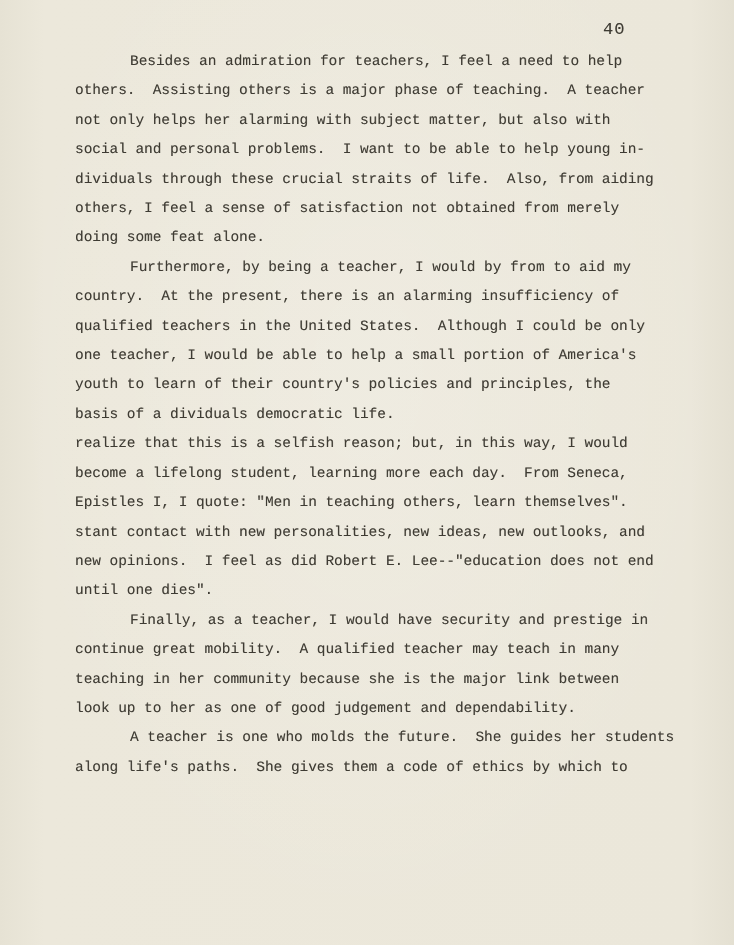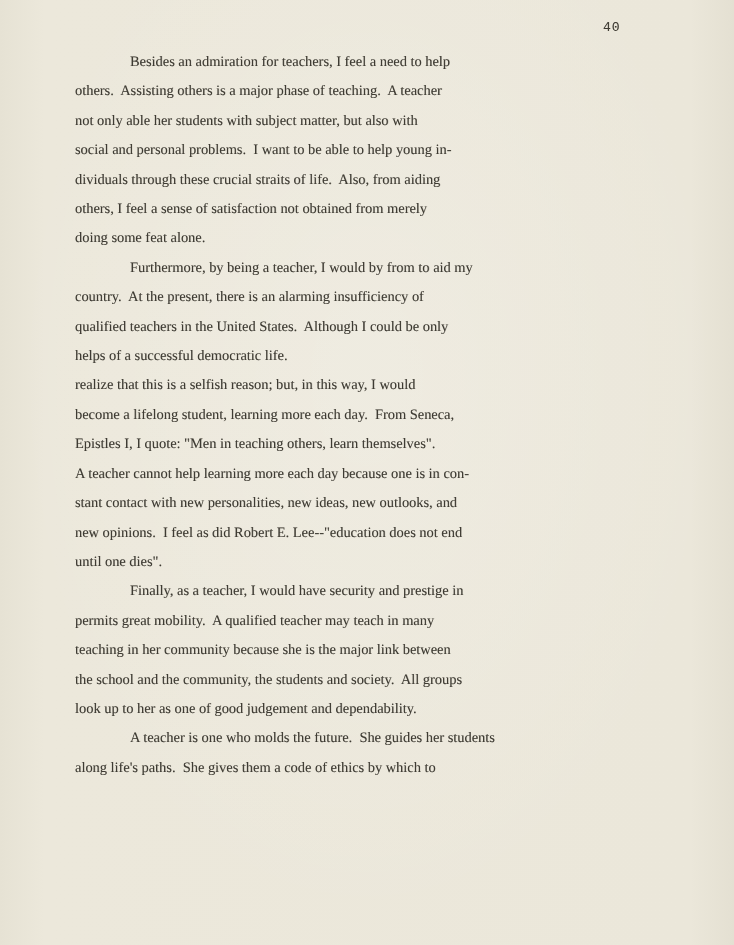--- a/index.html
+++ b/index.html
@@ -19,79 +19,78 @@
     position: absolute;
     inset: 0;
     background:
       radial-gradient(ellipse at 50% 40%, rgba(255,255,255,0.18), rgba(0,0,0,0) 70%),
       linear-gradient(90deg, #e6e2d4 0%, #ece8db 6%, #ebe7da 94%, #e4e0d2 100%);
   }
   .page-number {
     position: absolute;
     top: 20px;
     left: 603px;
-    font-size: 13px;
+    font-size: 17px;
     letter-spacing: 1px;
   }
   .body-text {
     position: absolute;
     top: 48px;
     left: 75px;
     width: 630px;
     font-size: 14.4px;
     line-height: 29.4px;
   }
   .line {
     white-space: pre;
     text-rendering: geometricPrecision;
-    font-family: Liberation Serif, serif;
   }
   .line.first {
     text-indent: 55px;
   }
   
   .body-text, .page-number {
     text-shadow: 0.3px 0.3px 0 rgba(62,59,51,0.35);
   }
 </style>
 </head>
 <body>
 
 <div class="paper">
   <div class="page-number">40</div>
   <div class="body-text" id="paragraphs">
       <div class="paragraph">
         <div class="line first">Besides an admiration for teachers, I feel a need to help</div>
         <div class="line">others.  Assisting others is a major phase of teaching.  A teacher</div>
-        <div class="line">not only able her students with subject matter, but also with</div>
+        <div class="line">not only helps her alarming with subject matter, but also with</div>
         <div class="line">social and personal problems.  I want to be able to help young in-</div>
         <div class="line">dividuals through these crucial straits of life.  Also, from aiding</div>
         <div class="line">others, I feel a sense of satisfaction not obtained from merely</div>
         <div class="line">doing some feat alone.</div>
       </div>
       <div class="paragraph">
         <div class="line first">Furthermore, by being a teacher, I would by from to aid my</div>
         <div class="line">country.  At the present, there is an alarming insufficiency of</div>
         <div class="line">qualified teachers in the United States.  Although I could be only</div>
-        <div class="line">helps of a successful democratic life.</div>
+        <div class="line">one teacher, I would be able to help a small portion of America's</div>
+        <div class="line">youth to learn of their country's policies and principles, the</div>
+        <div class="line">basis of a dividuals democratic life.</div>
       </div>
       <div class="paragraph">
         <div class="line">realize that this is a selfish reason; but, in this way, I would</div>
         <div class="line">become a lifelong student, learning more each day.  From Seneca,</div>
         <div class="line">Epistles I, I quote: "Men in teaching others, learn themselves".</div>
-        <div class="line">A teacher cannot help learning more each day because one is in con-</div>
         <div class="line">stant contact with new personalities, new ideas, new outlooks, and</div>
         <div class="line">new opinions.  I feel as did Robert E. Lee--"education does not end</div>
         <div class="line">until one dies".</div>
       </div>
       <div class="paragraph">
         <div class="line first">Finally, as a teacher, I would have security and prestige in</div>
-        <div class="line">permits great mobility.  A qualified teacher may teach in many</div>
+        <div class="line">continue great mobility.  A qualified teacher may teach in many</div>
         <div class="line">teaching in her community because she is the major link between</div>
-        <div class="line">the school and the community, the students and society.  All groups</div>
         <div class="line">look up to her as one of good judgement and dependability.</div>
       </div>
       <div class="paragraph">
         <div class="line first">A teacher is one who molds the future.  She guides her students</div>
         <div class="line">along life's paths.  She gives them a code of ethics by which to</div>
       </div>
     </div>
 </div>
 
 </body></html>

